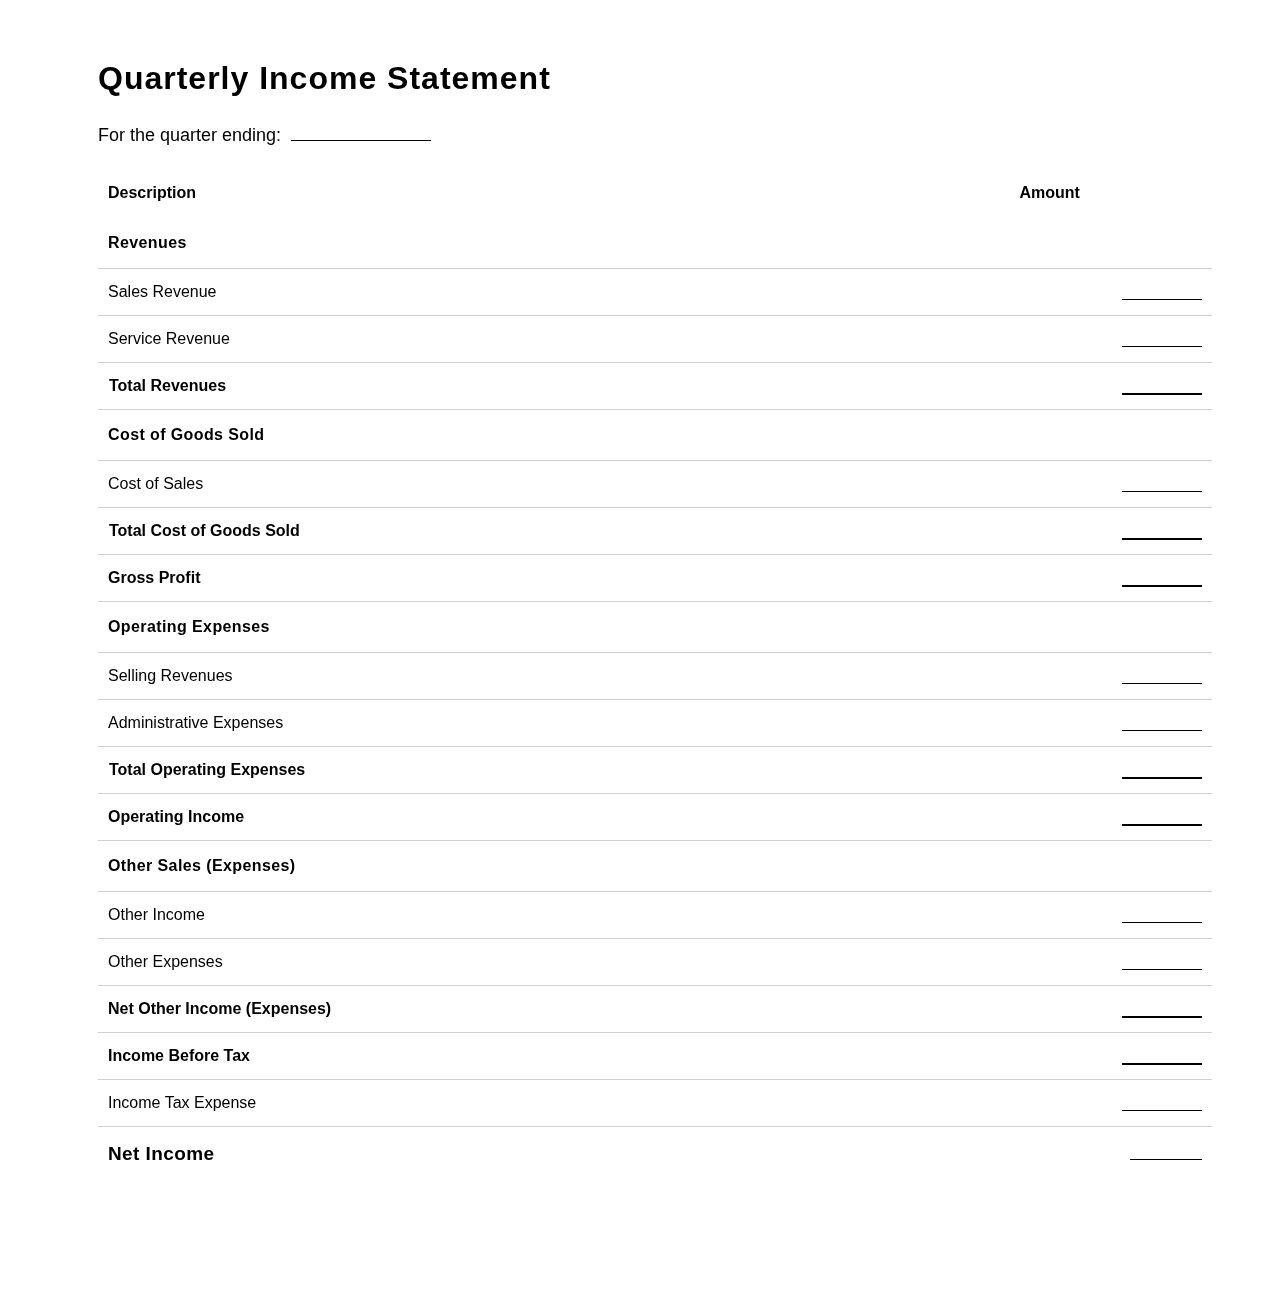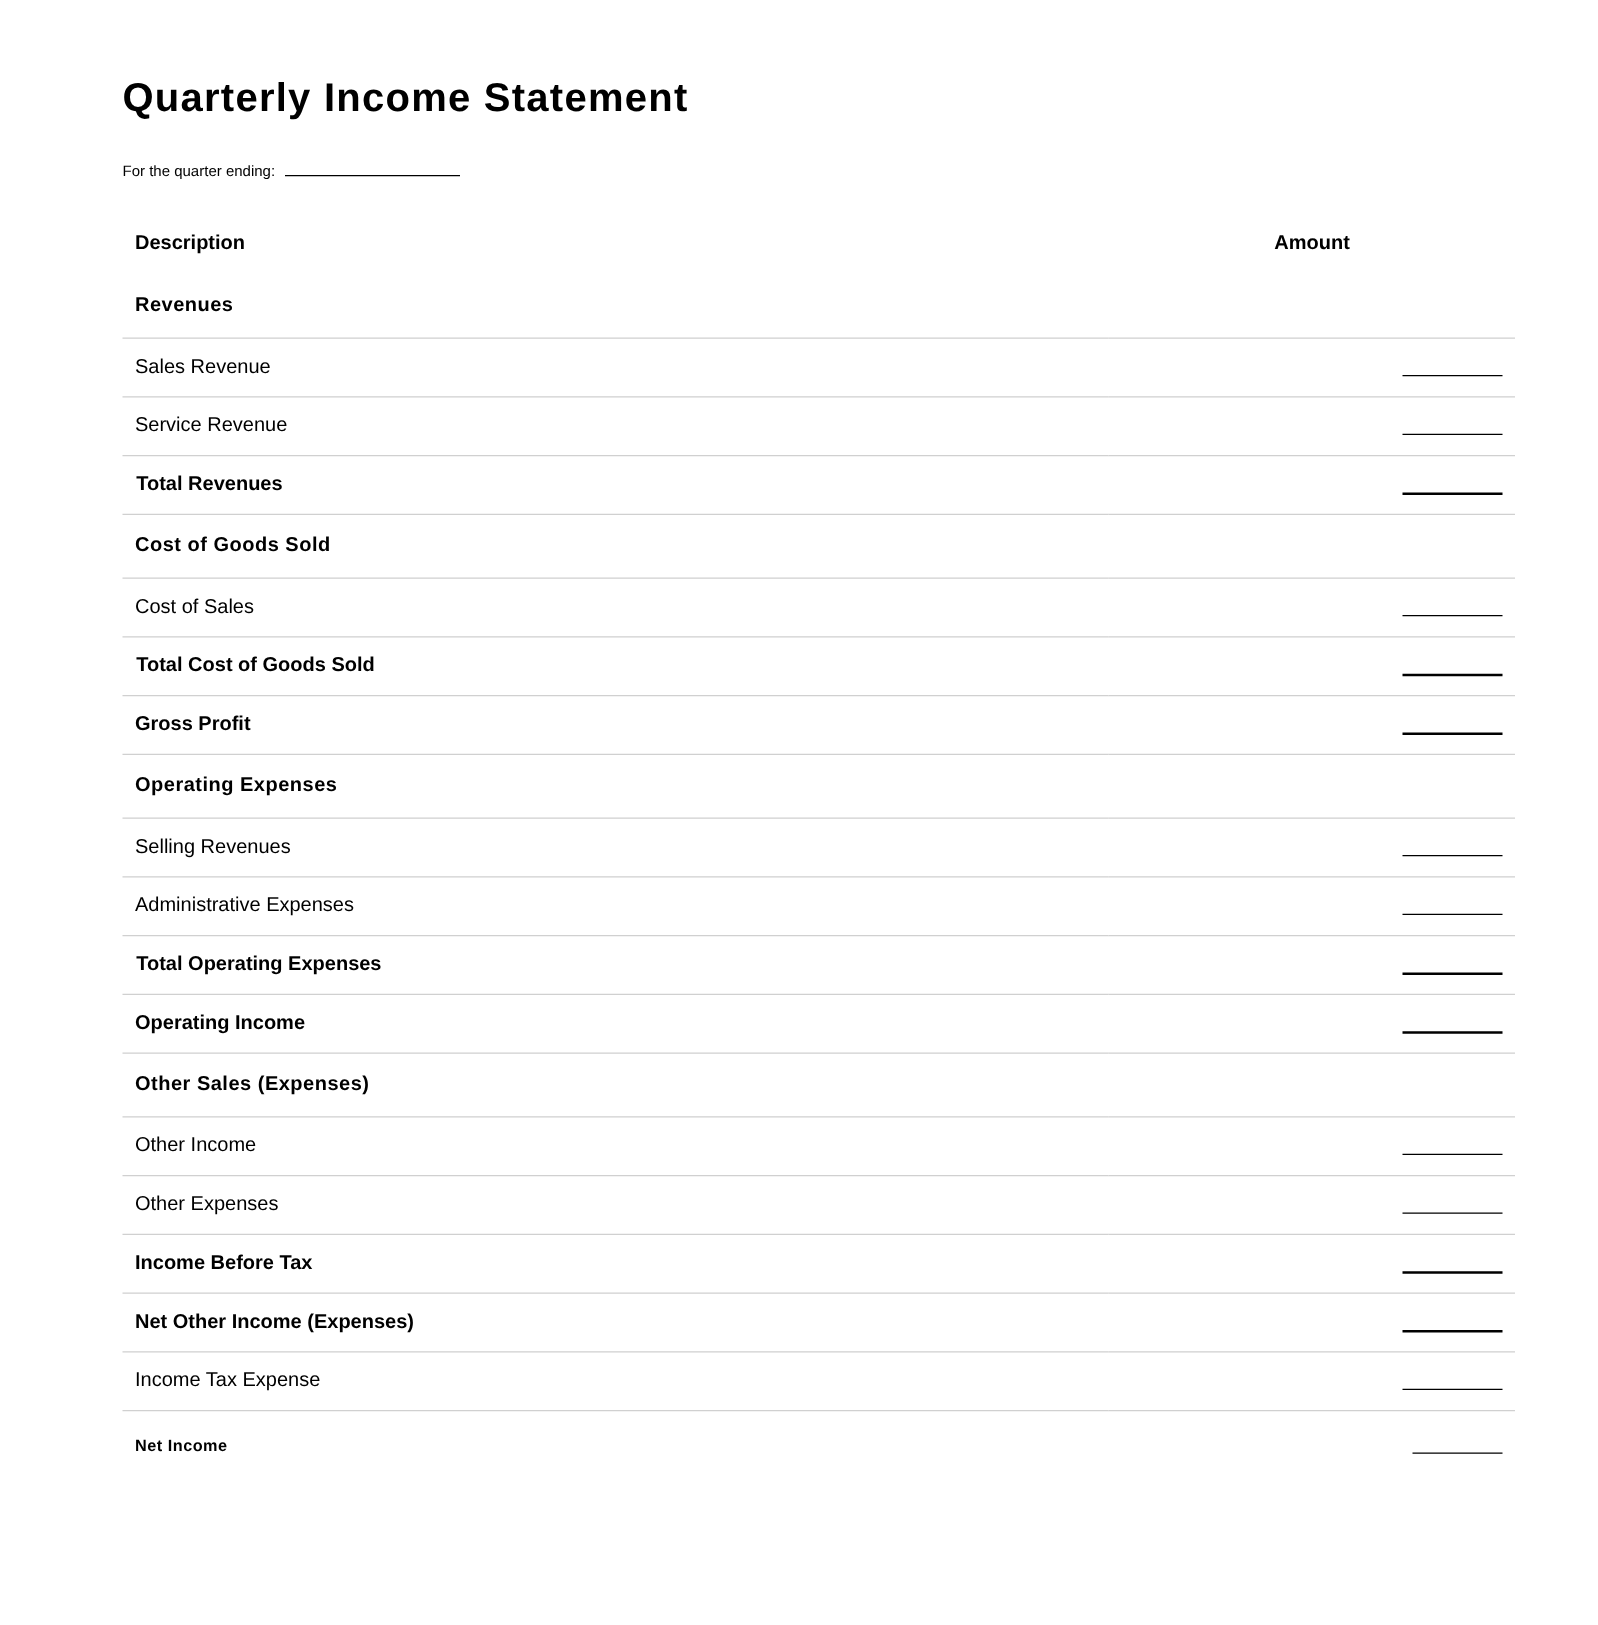--- a/index.html
+++ b/index.html
@@ -8,40 +8,40 @@
       font-family: "Liberation Sans", sans-serif;
       color: #000;
       position: relative;
     }
     .page { position: absolute; left: 98px; top: 56px; width: 1114px; }
     h1 {
       margin: 0; font-size: 32px; font-weight: bold; letter-spacing: 1px;
       line-height: 44px;
     }
     .period {
-      margin-top: 22px; font-size: 12px; line-height: 22px;
+      margin-top: 22px; font-size: 18px; line-height: 22px;
     }
     .period .blank {
       display: inline-block; width: 140px; border-bottom: 1px solid #000;
       height: 18px; vertical-align: baseline; margin-left: 5px;
     }
     table { border-collapse: collapse; width: 1114px; margin-top: 22px; }
     th {
       font-size: 16px; font-weight: bold; text-align: left;
       padding: 0 10px; height: 50px; vertical-align: middle;
     }
     th.amt { text-align: center; }
     td { padding: 0 10px; font-size: 16px; border-top: 1px solid #d0d0d0; vertical-align: middle; }
     tr.first td { border-top: none; }
     tr.item td { height: 46px; }
     tr.section td { height: 50px; font-weight: bold; letter-spacing: 0.4px; }
     tr.total td { height: 46px; font-weight: bold; }
     tr.total td.desc { padding-left: 11px; }
     tr.sub td { height: 46px; font-weight: bold; }
-    tr.net td { height: 54px; font-weight: bold; font-size: 13px; letter-spacing: 0.4px; }
+    tr.net td { height: 54px; font-weight: bold; font-size: 19px; letter-spacing: 0.4px; }
     td.amt { text-align: right; }
     .line {
       display: inline-block; width: 80px; height: 0;
       border-bottom: 1px solid #000; vertical-align: middle; margin-top: 14px;
     }
     tr.total .line, tr.sub .line { border-bottom-width: 2px; }
     tr.net .line { width: 72px; border-bottom-width: 1px; margin-top: 10px; }
   </style>
 </head>
 <body>
@@ -118,25 +118,25 @@
         </tr>
         <tr class="item">
           <td class="desc">Other Income</td>
           <td class="amt"><span class="line"></span></td>
         </tr>
         <tr class="item">
           <td class="desc">Other Expenses</td>
           <td class="amt"><span class="line"></span></td>
         </tr>
         <tr class="sub">
-          <td class="desc">Income Before Tax</td>
+          <td class="desc">Net Other Income (Expenses)</td>
           <td class="amt"><span class="line"></span></td>
         </tr>
         <tr class="sub">
-          <td class="desc">Net Other Income (Expenses)</td>
+          <td class="desc">Income Before Tax</td>
           <td class="amt"><span class="line"></span></td>
         </tr>
         <tr class="item">
           <td class="desc">Income Tax Expense</td>
           <td class="amt"><span class="line"></span></td>
         </tr>
         <tr class="net">
           <td class="desc">Net Income</td>
           <td class="amt"><span class="line"></span></td>
         </tr>

